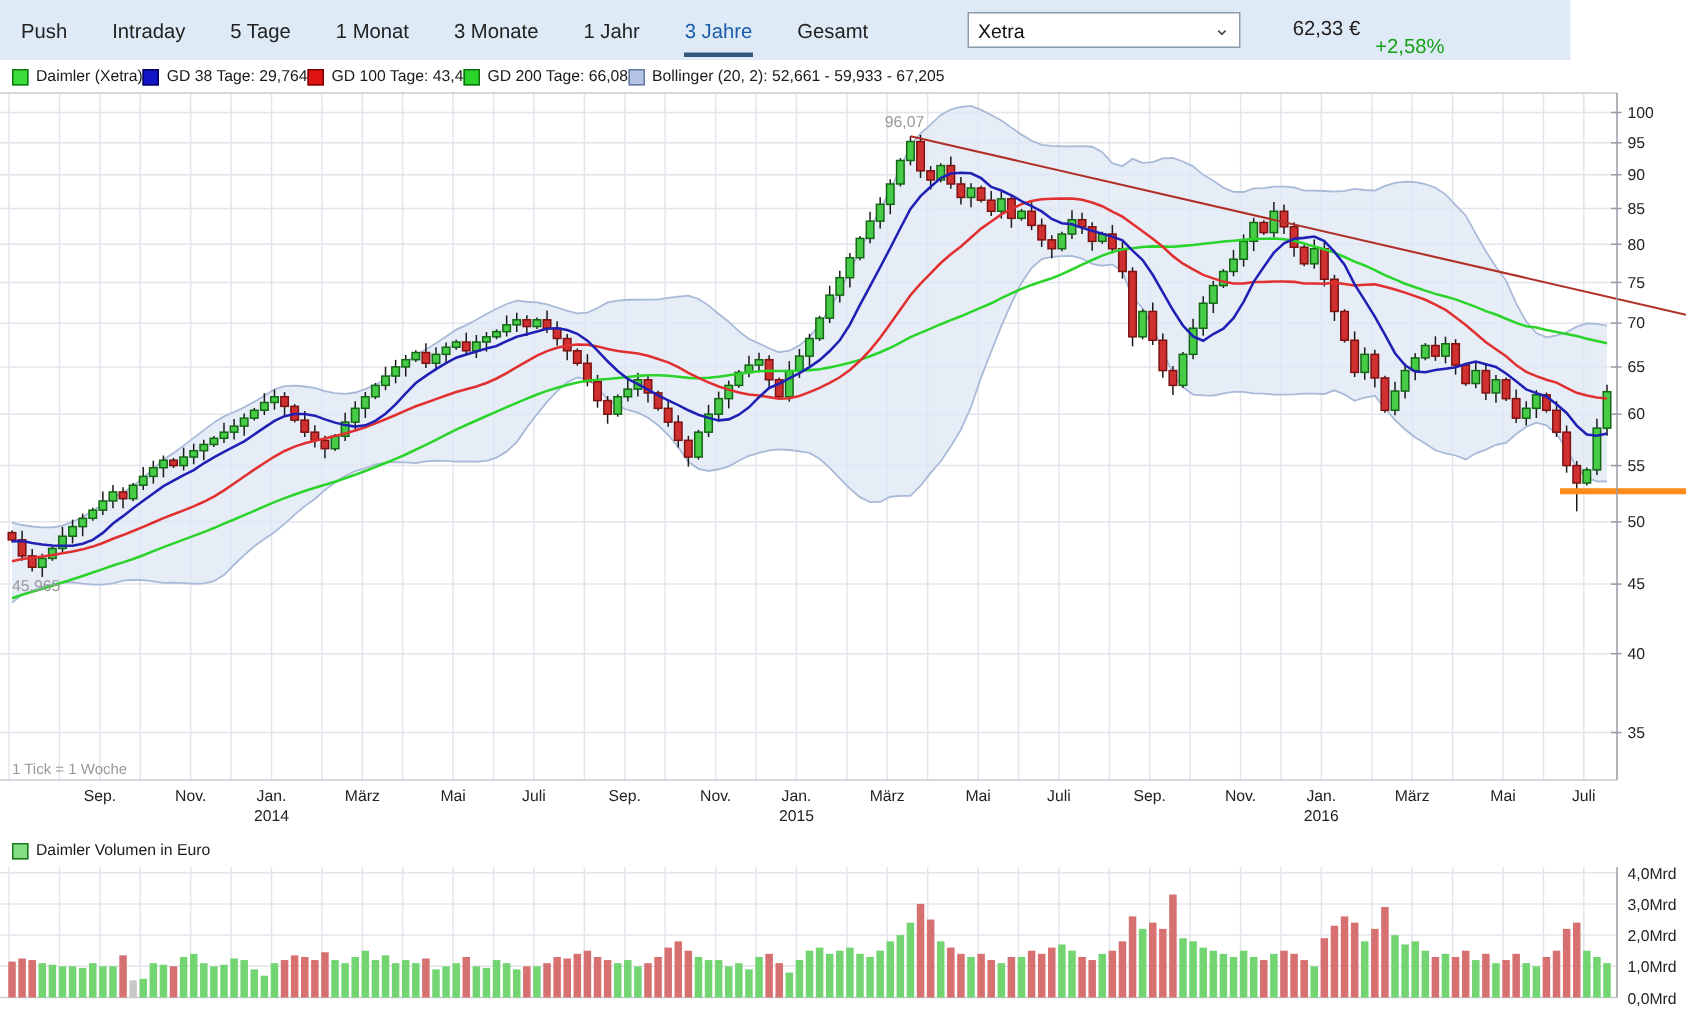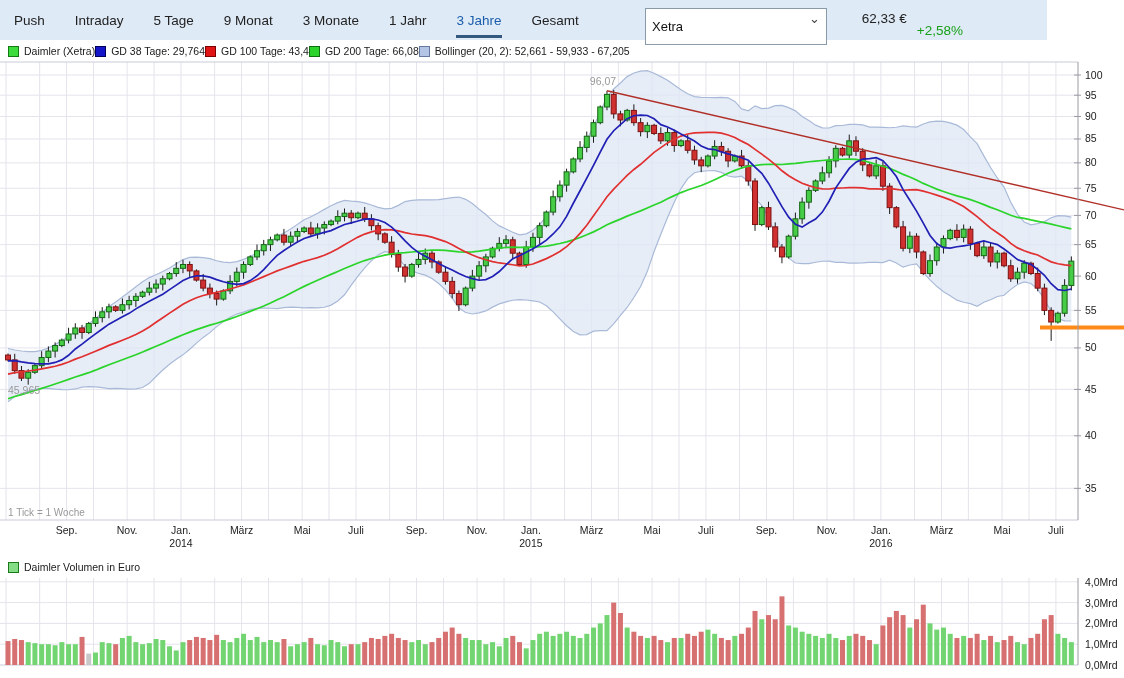--- a/index.html
+++ b/index.html
@@ -4,21 +4,21 @@
 <style>
   html,body{margin:0;padding:0;background:#fff;}
   #app{position:relative;width:1124px;height:678px;background:#fff;overflow:hidden;
        font-family:"Liberation Sans",sans-serif;}
   
   #header{position:absolute;left:0;top:0;width:1047px;height:40px;background:#dfeaf7;}
   #nav{position:absolute;left:14px;top:0;height:40px;display:flex;align-items:center;gap:30px;justify-content:space-between;}
   .nav-item{font-size:13.5px;color:#222;cursor:pointer;padding:10px 0 7px 0;border-bottom:3px solid transparent;}
   .nav-item.active{color:#1a5dab;font-weight:normal;border-bottom:3px solid #33597f;}
   #exchange-wrap{position:absolute;left:645px;top:8px;width:182px;height:24px;}
-  #exchange-select{width:182px;height:37px;font-size:13px;font-family:"Liberation Sans",sans-serif;
+  #exchange-select{width:182px;height:24px;font-size:13px;font-family:"Liberation Sans",sans-serif;
        border:1px solid #8a9aa8;background:#fff;border-radius:0;-webkit-appearance:none;appearance:none;
        padding:0 20px 0 6px;color:#111;}
   #exchange-chevron{position:absolute;right:7px;top:3px;font-size:13px;color:#444;pointer-events:none;}
   #quote{position:absolute;right:84px;top:0;height:36px;display:flex;align-items:center;gap:10px;}
   #price{font-size:13.5px;color:#222;}
   #change{font-size:13.5px;color:#18a018;margin-top:24px;}
   
   #legend{position:absolute;left:8px;top:42px;height:18px;display:flex;align-items:center;background:#fff;}
   .lg-item{display:flex;align-items:center;gap:5px;font-size:10.5px;color:#1a1a1a;white-space:nowrap;}
   .swatch{width:9px;height:9px;border-width:1px;border-style:solid;display:inline-block;}
@@ -31,21 +31,21 @@
 </head>
 <body>
 
 <div id="app">
 
   <div id="header">
     <div id="nav">
       <span class="nav-item">Push</span>
       <span class="nav-item">Intraday</span>
       <span class="nav-item">5 Tage</span>
-      <span class="nav-item">9 Monat</span>
+      <span class="nav-item">1 Monat</span>
       <span class="nav-item">3 Monate</span>
       <span class="nav-item">1 Jahr</span>
       <span class="nav-item active">3 Jahre</span>
       <span class="nav-item">Gesamt</span>
     </div>
     <div id="exchange-wrap">
       <select id="exchange-select">
         <option>Xetra</option>
       </select>
       <span id="exchange-chevron">⌄</span>

